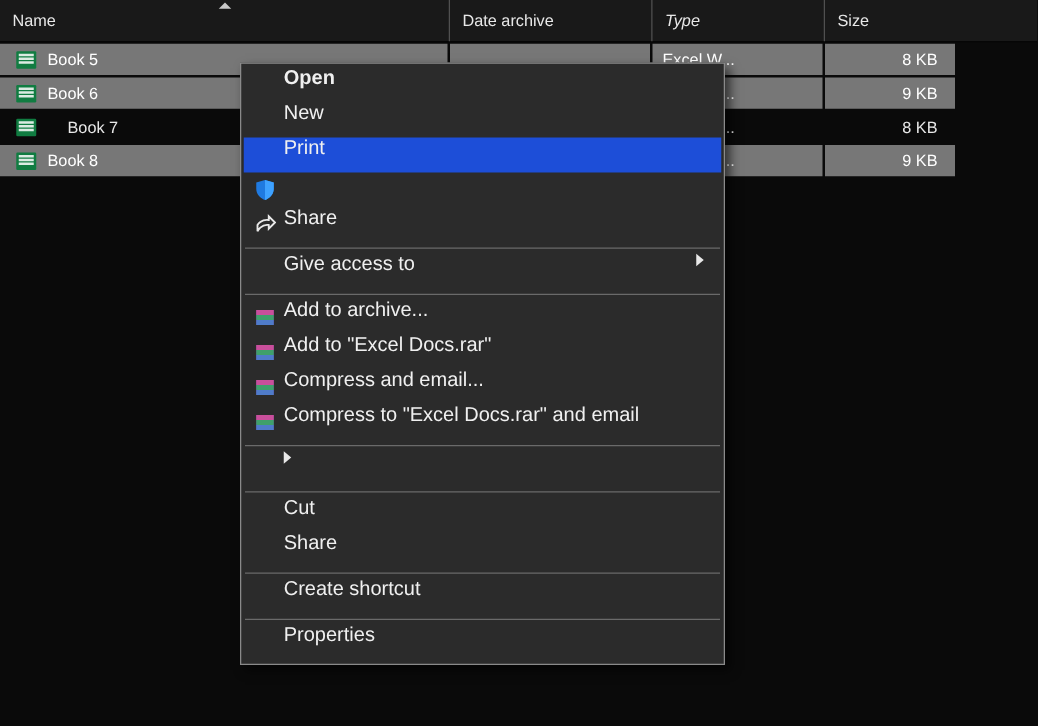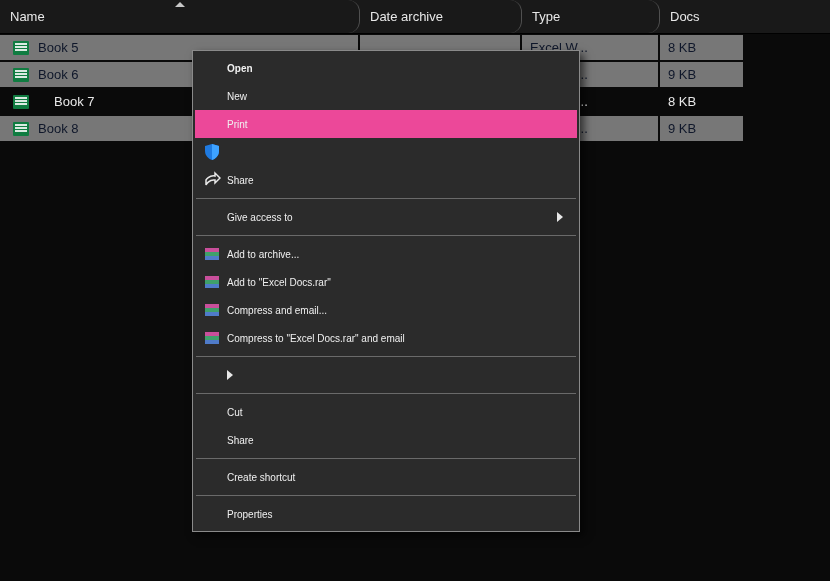--- a/index.html
+++ b/index.html
@@ -22,57 +22,56 @@
     border-bottom: 1px solid #000;
   }
   .header-cell {
     display: flex;
     align-items: center;
     padding: 0 10px;
     border-right: 1px solid #505050;
     color: #e8e8e8;
     font-size: 13px;
     position: relative;
-    border-radius: 12px;
   }
   .header-cell.name-col { width: 360px; }
   .header-cell.date-col { width: 162px; }
-  .header-cell.type-col { width: 138px; }
+  .header-cell.type-col { width: 138px; font-style: italic; }
   .header-cell.size-col { width: 106px; border-right: none; }
   .sort-indicator {
     position: absolute;
     top: 2px;
     left: 50%;
     transform: translateX(-50%);
     width: 0; height: 0;
     border-left: 5px solid transparent;
     border-right: 5px solid transparent;
     border-bottom: 5px solid #c8c8c8;
   }
 
   
   .file-list { }
   .file-row {
     display: flex;
     height: 27px;
     align-items: center;
   }
-  .file-row.selected .cell { background: #777777; color: #0f172a; }
+  .file-row.selected .cell { background: #777777; color: #ffffff; }
 
   .cell {
     height: 25px;
     display: flex;
     align-items: center;
     padding: 0 8px;
     margin-right: 2px;
   }
   .cell.name-col  { width: 358px; gap: 8px; padding-left: 12px;}
   .cell.date-col  { width: 160px; }
   .cell.type-col  { width: 136px; }
-  .cell.size-col  { width: 83px; justify-content: flex-start; padding-right: 14px;}
+  .cell.size-col  { width: 104px; justify-content: flex-end; padding-right: 14px;}
 
   
   .file-row:not(.selected) .cell { color: #e8e8e8; gap: 24px; }
 
   
   .xls-icon {
     width: 18px; height: 18px;
     display: inline-block;
     position: relative;
   }
@@ -84,28 +83,27 @@
     left: 192px;
     top: 50px;
     width: 388px;
     background: #2b2b2b;
     border: 1px solid #8a8a8a;
     box-shadow: 4px 4px 8px rgba(0,0,0,0.6);
     padding: 3px 2px;
   }
   .menu-item {
     display: flex;
-    align-items: center;
     height: 28px;
     padding: 0 14px 0 8px;
     color: #f0f0f0;
-    font-size: 10px;
+    font-size: 16px;
     position: relative;
   }
-  .menu-item.hover { background: #ec4899; }
+  .menu-item.hover { background: #1d4ed8; }
   .menu-item.bold { font-weight: 600; }
   .menu-icon {
     width: 18px; height: 18px;
     display: inline-flex;
     align-items: center; justify-content: center;
   }
   .menu-icon-slot {
     width: 24px;
     display: inline-flex;
     align-items: center;
@@ -137,21 +135,21 @@
     <span>Name</span>
     <span class="sort-indicator"></span>
   </div>
   <div class="header-cell date-col">
     <span>Date archive</span>
   </div>
   <div class="header-cell type-col">
     <span>Type</span>
   </div>
   <div class="header-cell size-col">
-    <span>Docs</span>
+    <span>Size</span>
   </div>
 </div>
 
 <div class="file-list">
 
   <div class="file-row selected">
     <div class="cell name-col">
       <span class="xls-icon">
         <svg viewBox="0 0 18 18">
             <rect x="1" y="2" width="16" height="14" rx="1" fill="#107C41"></rect>

